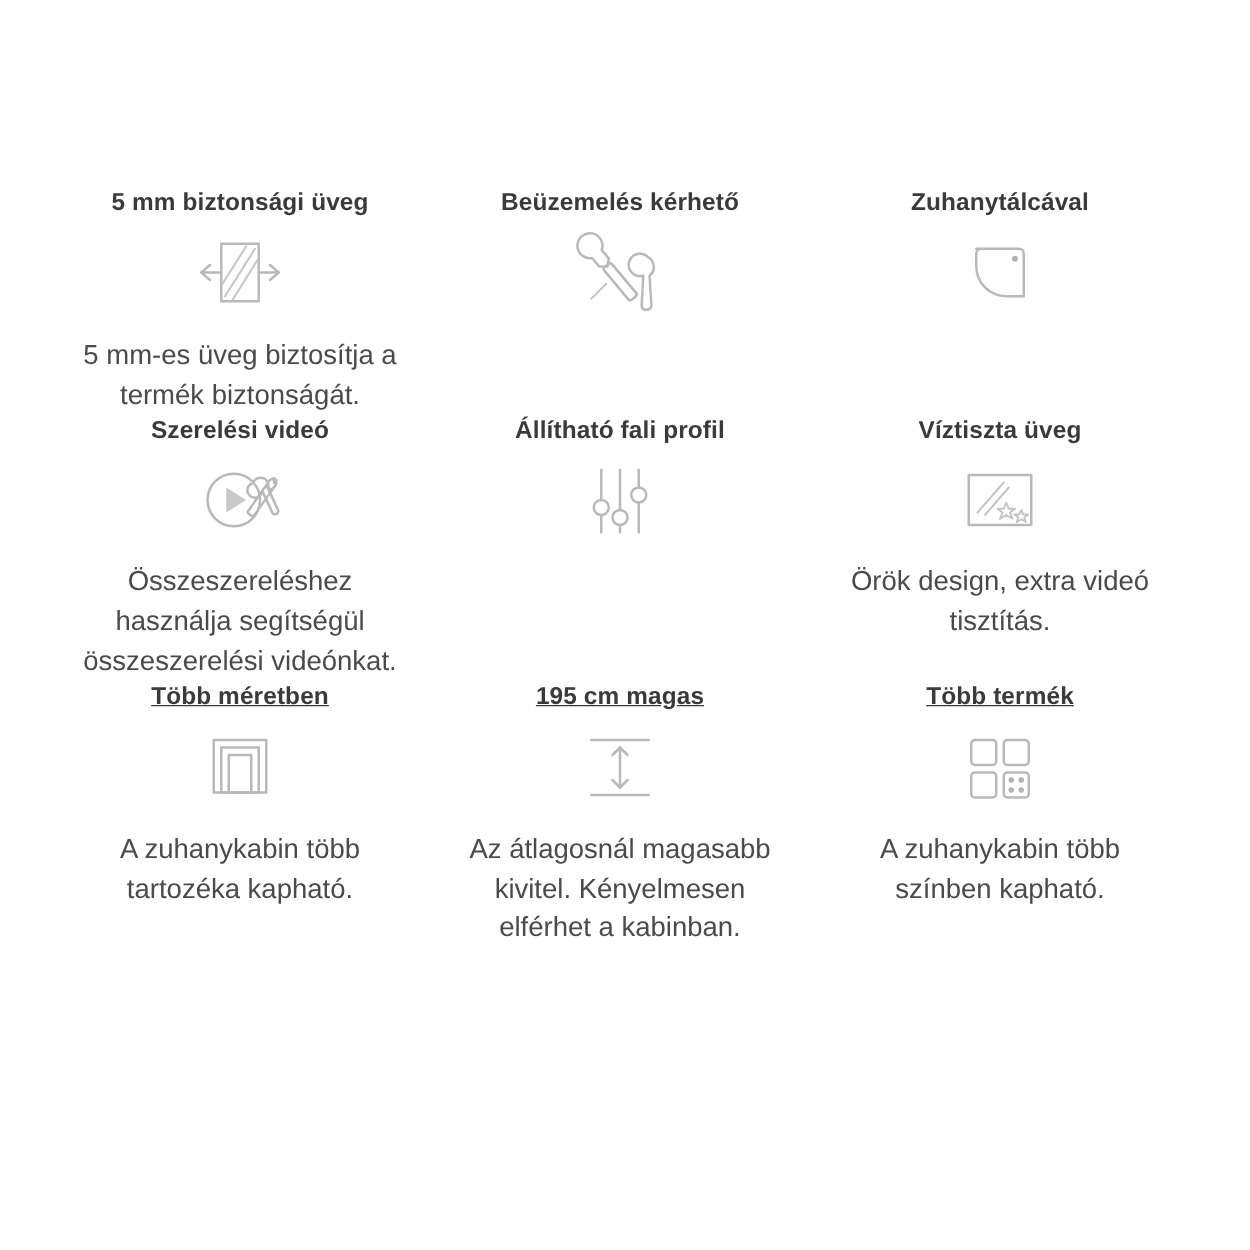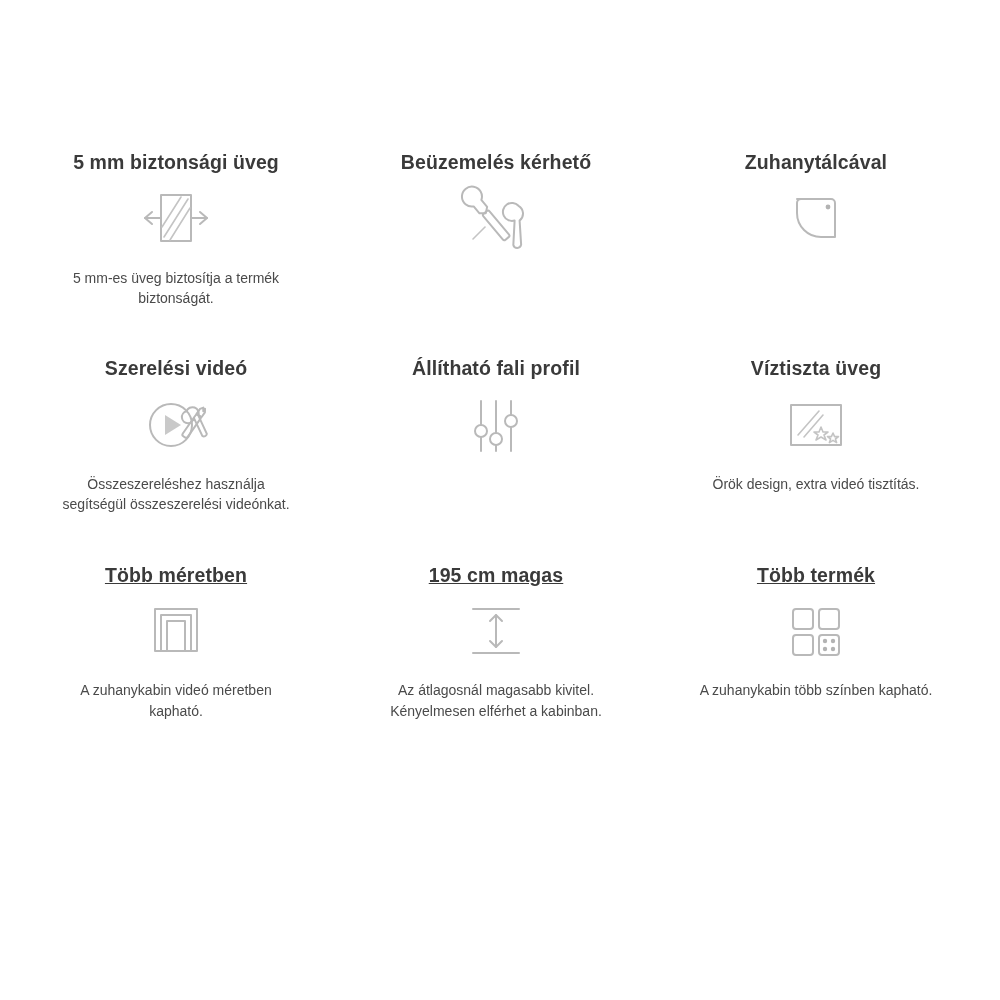--- a/index.html
+++ b/index.html
@@ -18,21 +18,20 @@
   #feature-grid {
     box-sizing: border-box;
     width: 1000px;
     height: 746px;
     padding: 150px 48px 150px 40px;
     display: grid;
     grid-template-columns: repeat(3, 1fr);
     grid-template-rows: repeat(3, 1fr);
     column-gap: 0px;
     row-gap: 0px;
-    gap: 48px;
   }
 
   .feature {
     display: flex;
     flex-direction: column;
     align-items: center;
     justify-content: flex-start;
     text-align: center;
     padding: 0 18px;
   }
@@ -49,21 +48,21 @@
 
   .feature-icon {
     height: 74px;
     display: flex;
     align-items: center;
     justify-content: center;
     margin: 2px 0 10px 0;
   }
 
   .feature-desc {
-    font-size: 14px;
+    font-size: 22px;
     font-weight: normal;
     color: #4a4a4a;
     line-height: 1.45;
     margin: 0;
     max-width: 290px;
   }
 
   
   .row1 .feature-title { margin-top: 0; }
   .row2 .feature-title { margin-top: 0; }
@@ -186,21 +185,21 @@
 
   <div class="feature row3">
     <div class="feature-title">Több méretben</div>
     <div class="feature-icon">
       <svg width="86" height="72" viewBox="0 0 86 72" aria-hidden="true">
         <rect class="stroke" x="22" y="12" width="42" height="42"></rect>
         <rect class="stroke" x="28" y="18" width="30" height="36"></rect>
         <rect class="stroke" x="34" y="24" width="18" height="30"></rect>
       </svg>
     </div>
-    <div class="feature-desc">A zuhanykabin videó méretben kapható.</div>
+    <div class="feature-desc">A zuhanykabin több tartozéka kapható.</div>
   </div>
 
   <div class="feature row3">
     <div class="feature-title">195 cm magas</div>
     <div class="feature-icon">
       <svg width="86" height="72" viewBox="0 0 86 72" aria-hidden="true">
         <line class="stroke" x1="20" y1="12" x2="66" y2="12"></line>
         <line class="stroke" x1="20" y1="56" x2="66" y2="56"></line>
         <line class="stroke" x1="43" y1="18" x2="43" y2="50"></line>
         <polyline class="stroke" points="37,24 43,18 49,24"></polyline>

